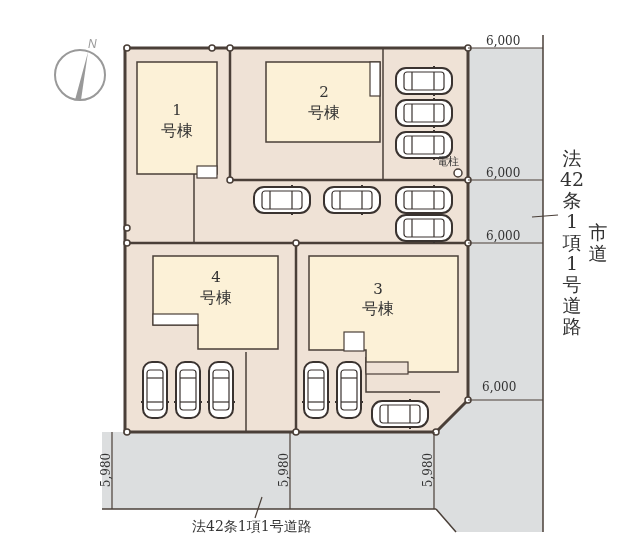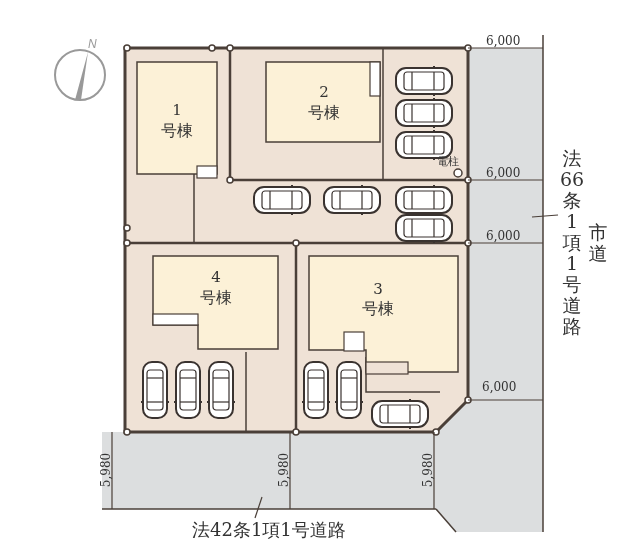--- a/index.html
+++ b/index.html
@@ -1,21 +1,21 @@
 <!DOCTYPE html>
 <html><head>
 <meta charset="utf-8">
 <style>
   html,body{margin:0;padding:0;background:#ffffff;}
   body{width:642px;height:555px;position:relative;overflow:hidden;font-family:"DejaVu Serif","Liberation Serif",serif;}
   svg{position:absolute;left:0;top:0;}
   .lbl{font-family:"DejaVu Serif","Liberation Serif",serif;fill:#333333;}
   .dim{font-family:"DejaVu Serif","Liberation Serif",serif;fill:#333333;font-size:12px;}
   .vt{position:absolute;font-family:"DejaVu Serif","Liberation Serif",serif;color:#333333;font-size:19px;line-height:21px;text-align:center;}
-  .bottom-road{position:absolute;left:192px;top:518px;font-size:18px;color:#333;font-family:"DejaVu Serif","Liberation Serif",serif;}
+  .bottom-road{position:absolute;left:192px;top:518px;font-size:14px;color:#333;font-family:"DejaVu Serif","Liberation Serif",serif;}
 </style>
 </head>
 <body>
 
 <svg width="642" height="555" viewBox="0 0 642 555">
   <defs>
     <g id="car-h">
       <rect x="0" y="0" width="56" height="26" rx="10" ry="10" fill="#ffffff" stroke="#3a3330" stroke-width="2"></rect>
       <rect x="8" y="4" width="40" height="18" rx="3" fill="none" stroke="#3a3330" stroke-width="1.2"></rect>
       <line x1="16" y1="4" x2="16" y2="22" stroke="#3a3330" stroke-width="1.2"></line>
@@ -136,21 +136,21 @@
 
   <g>
     <circle cx="80" cy="75" r="25" fill="none" stroke="#999999" stroke-width="2"></circle>
     <polygon points="88,52 75,100 81,100" fill="#999999"></polygon>
     <text x="88" y="48" font-size="12" fill="#999999" font-style="italic" font-family="Liberation Sans, sans-serif">N</text>
   </g>
 </svg>
 
 <div class="vt" style="left:560px;top:148px;width:24px;">
   <div>法</div>
-  <div>66</div>
+  <div>42</div>
   <div>条</div>
   <div>1</div>
   <div>項</div>
   <div>1</div>
   <div>号</div>
   <div>道</div>
   <div>路</div>
 </div>
 <div class="vt" style="left:586px;top:222px;width:24px;">
   <div>市</div>

